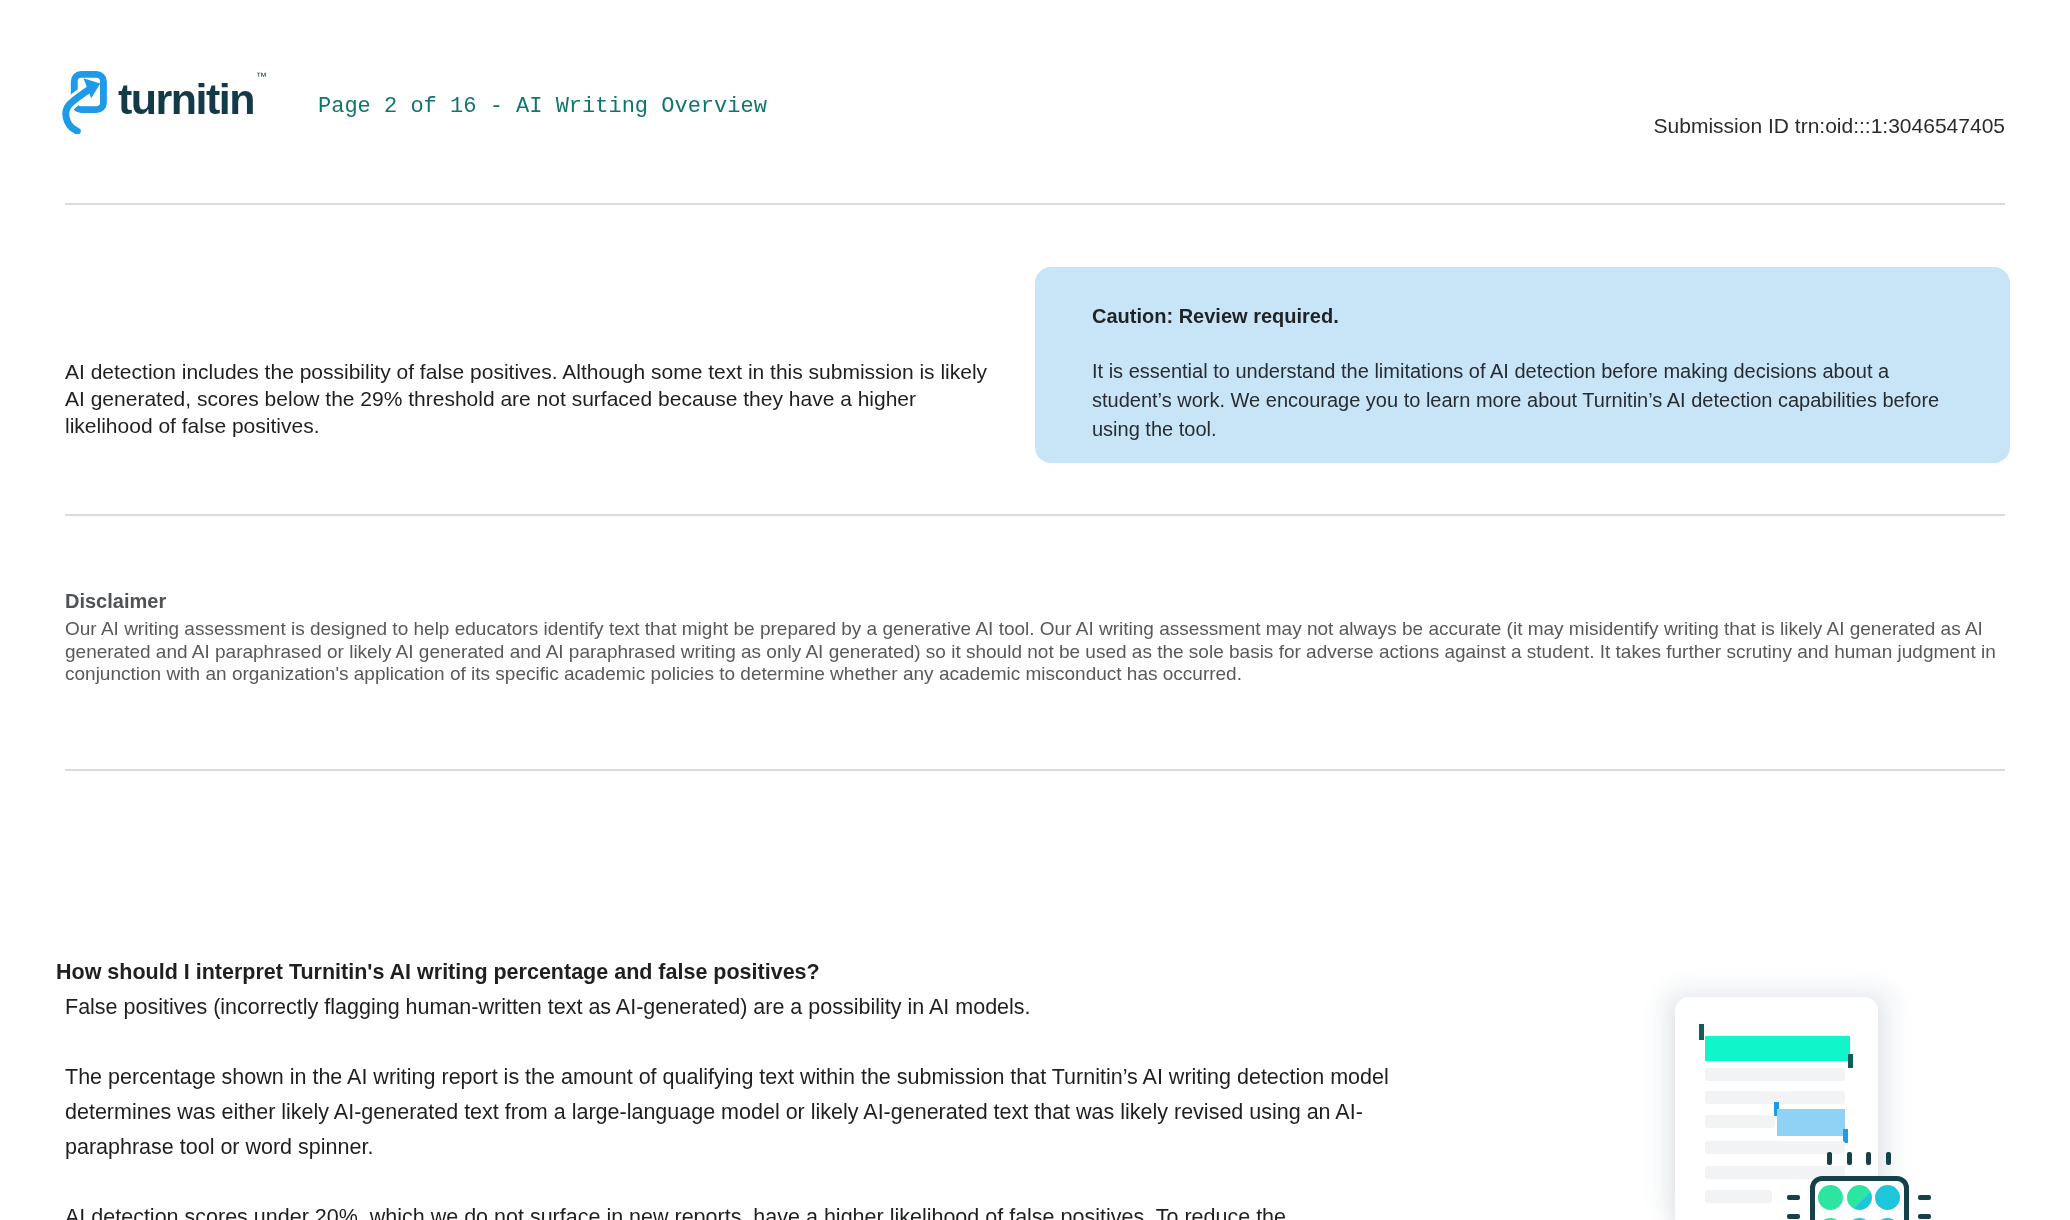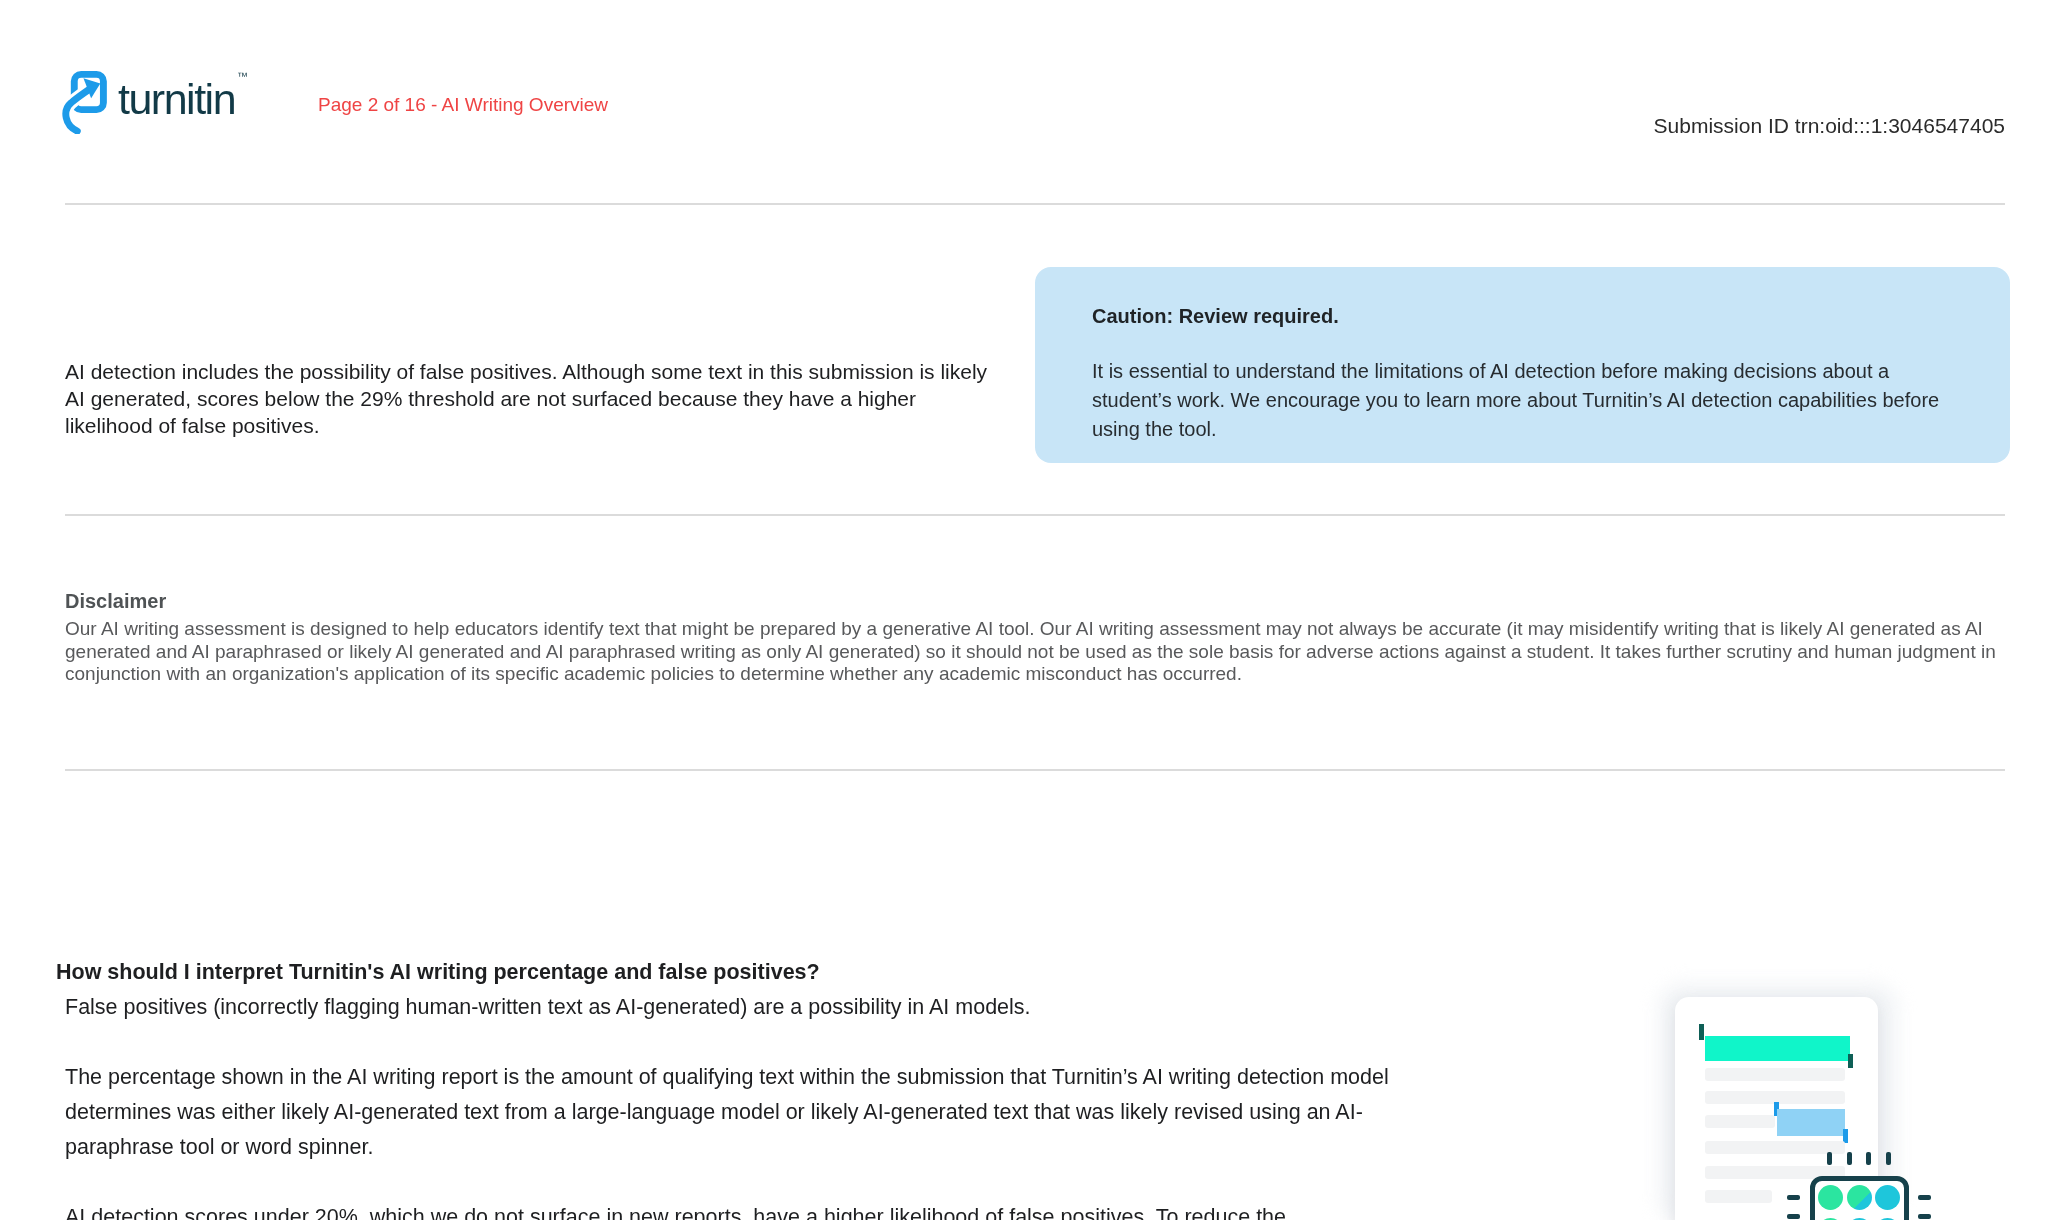--- a/index.html
+++ b/index.html
@@ -7,23 +7,23 @@
     position:relative;
     width:2070px;height:1220px;
     overflow:hidden;
     background:#ffffff;
     font-family:"Liberation Sans", sans-serif;
     color:var(--text-dark,#232021);
   }
   
   .logo{position:absolute;left:62px;top:70px;display:flex;align-items:flex-start;}
   .logo svg{width:46px;height:64px;display:block;}
-  .logo-word{font-size:43px;font-weight:400;letter-spacing:-1.5px;color:var(--logo-navy,#123A47);margin-left:10px;line-height:58px;}
+  .logo-word{font-size:43px;font-weight:700;letter-spacing:-1.5px;color:var(--logo-navy,#123A47);margin-left:10px;line-height:58px;}
   .logo-tm{font-size:11px;color:var(--logo-navy,#123A47);vertical-align:20px;margin-left:2px;}
-  .page-info{position:absolute;left:318px;top:94px;font-size:19px;color:#ef4444;}
+  .page-info{position:absolute;left:318px;top:94px;font-size:22px;color:#0f766e;font-family:Liberation Mono, monospace;}
   .submission-id{position:absolute;right:65px;top:94px;font-size:21px;color:#2b2b2b;margin-top:20px;}
   
   .divider{position:absolute;left:65px;width:1940px;height:2px;background:var(--divider,#DBDBDB);}
   .d1{top:203px;} .d2{top:514px;} .d3{top:769px;}
   
   .hero-title{position:absolute;left:62px;top:278px;font-size:53px;font-weight:800;letter-spacing:-1px;color:#231F20;margin:0;}
   .hero-desc{position:absolute;left:65px;top:358px;width:925px;font-size:21px;line-height:27px;color:#1e1f21;margin:0;}
   
   .caution{position:absolute;left:1035px;top:267px;width:975px;height:196px;box-sizing:border-box;
     background:var(--caution-bg,#C8E5F7);border-radius:16px;padding:38px 48px 0 57px;}

